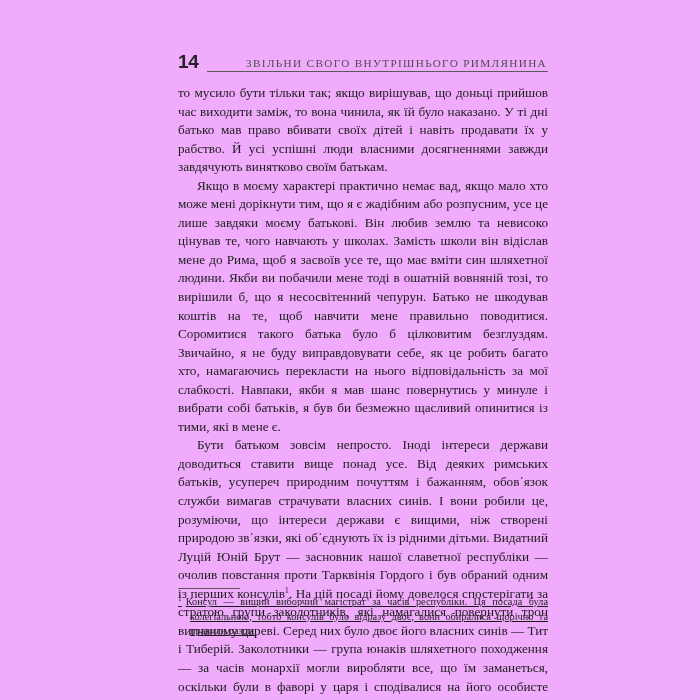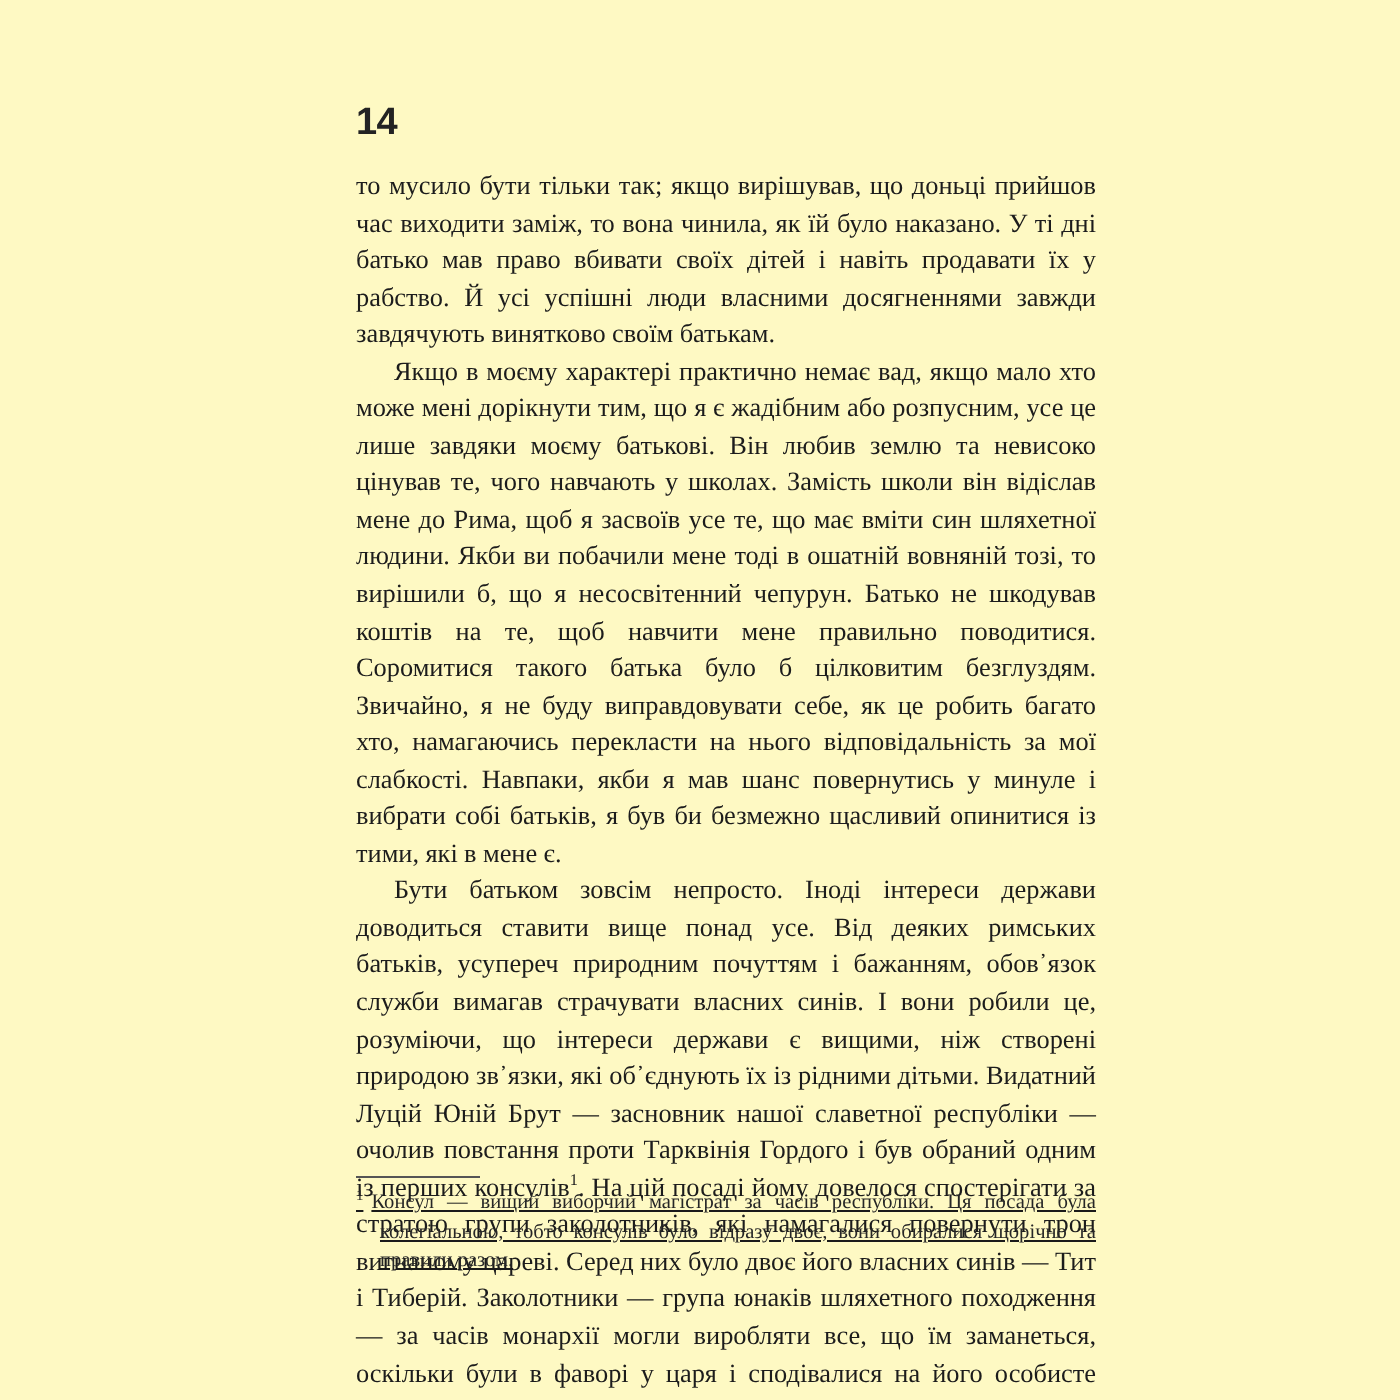--- a/index.html
+++ b/index.html
@@ -13,21 +13,21 @@
     height: 700px;
     overflow: hidden;
     font-family: "Liberation Serif", "DejaVu Serif", serif;
     color: #1a1a1a;
   }
 
   .page {
     position: relative;
     width: 700px;
     height: 700px;
-    background: #fef9c3;
+    background: #f0abfc;
     box-sizing: border-box;
   }
 
   
   .running-head {
     position: absolute;
     left: 178px;
     top: 44px;
     width: 370px;
     height: 28px;
@@ -129,20 +129,24 @@
     padding-right: 4px;
   }
 </style>
 </head>
 <body>
 
 <div class="page">
 
   <div class="running-head">
     <span class="folio">14</span>
+    <span class="head-rule-wrap">
+      <span class="head-title">ЗВІЛЬНИ СВОГО ВНУТРІШНЬОГО РИМЛЯНИНА</span>
+      <span class="head-underline"></span>
+    </span>
   </div>
 
   <div class="textblock">
 
     <p class="para first">то мусило бути тільки так; якщо вирішував, що доньці прийшов час виходити заміж, то вона чинила, як їй було наказано. У ті дні батько мав право вбивати своїх дітей і навіть продавати їх у рабство. Й усі успішні люди власними досягненнями завжди завдячують винятково своїм батькам.</p>
 
     <p class="para">Якщо в моєму характері практично немає вад, якщо мало хто може мені дорікнути тим, що я є жадібним або розпусним, усе це лише завдяки моєму батькові. Він любив землю та невисоко цінував те, чого навчають у школах. Замість школи він відіслав мене до Рима, щоб я засвоїв усе те, що має вміти син шляхетної людини. Якби ви побачили мене тоді в ошатній вовняній тозі, то вирішили б, що я несосвітенний чепурун. Батько не шкодував коштів на те, щоб навчити мене правильно поводитися. Соромитися такого батька було б цілковитим безглуздям. Звичайно, я не буду виправдовувати себе, як це робить багато хто, намагаючись перекласти на нього відповідальність за мої слабкості. Навпаки, якби я мав шанс повернутись у минуле і вибрати собі батьків, я був би безмежно щасливий опинитися із тими, які в мене є.</p>
 
     <p class="para"><span>Бути батьком зовсім непросто. Іноді інтереси держави доводиться ставити вище понад усе. Від деяких римських батьків, усупереч природним почуттям і бажанням, обов᾽язок служби вимагав страчувати власних синів. І вони робили це, розуміючи, що інтереси держави є вищими, ніж створені природою зв᾽язки, які об᾽єднують їх із рідними дітьми. Видатний Луцій Юній Брут — засновник нашої славетної республіки — очолив повстання проти Тарквінія Гордого і був обраний одним із перших консулів</span><sup class="fnref">1</sup><span>. На цій посаді йому довелося спостерігати за стратою групи заколотників, які намагалися повернути трон вигнаному цареві. Серед них було двоє його власних синів — Тит і Тиберій. Заколотники — група юнаків шляхетного походження — за часів монархії могли виробляти все, що їм заманеться, оскільки були в фаворі у царя і сподівалися на його особисте заступництво. Але коли закон став однаковим для всіх, вони почали скаржитися, що перестали відрізнятися від рабів. Царі можуть брати</span></p>
   </div>

